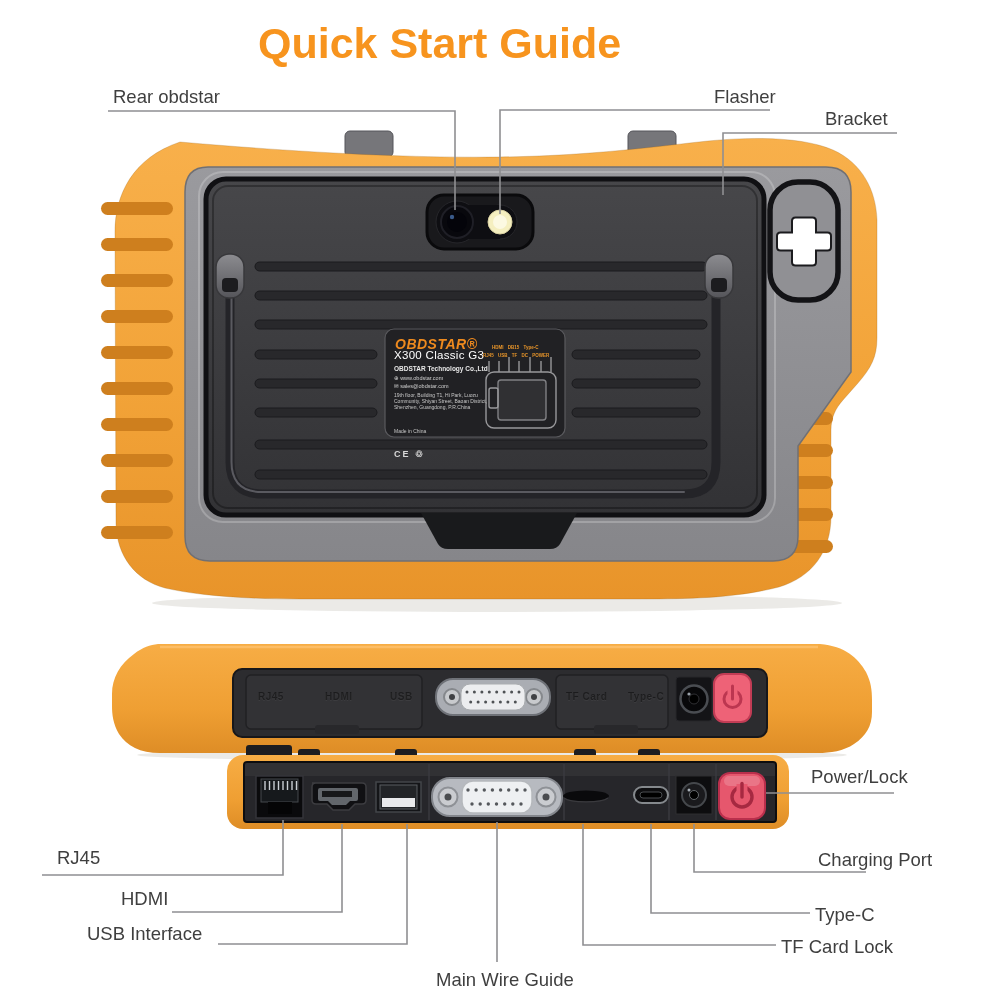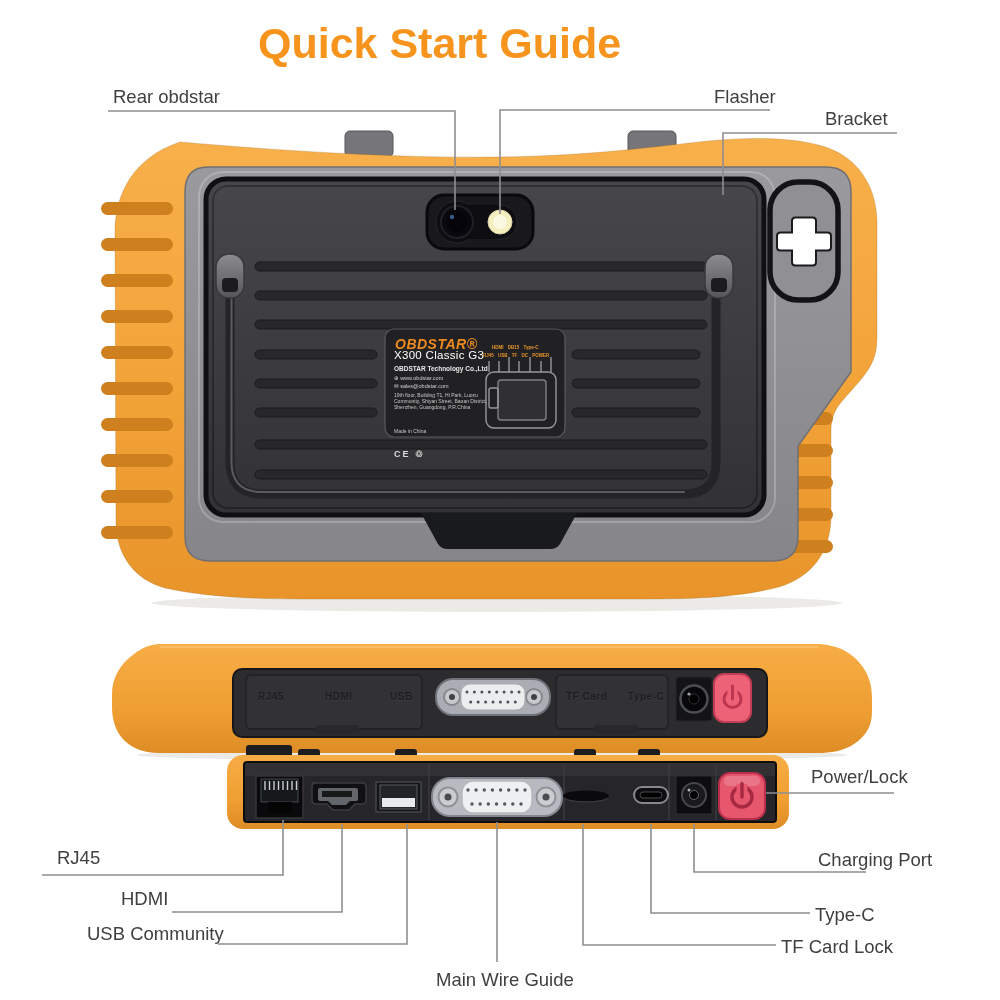--- a/index.html
+++ b/index.html
@@ -329,21 +329,21 @@
 </svg>
 
 <div class="abs title" style="left:258px;top:19px;">Quick Start Guide</div>
 
 <div class="abs callout" style="left:113px;top:86px;">Rear obdstar</div>
 <div class="abs callout" style="left:714px;top:86px;">Flasher</div>
 <div class="abs callout" style="left:825px;top:108px;">Bracket</div>
 
 <div class="abs callout" style="left:57px;top:847px;">RJ45</div>
 <div class="abs callout" style="left:121px;top:888px;">HDMI</div>
-<div class="abs callout" style="left:87px;top:923px;">USB Community</div>
+<div class="abs callout" style="left:87px;top:923px;">USB Interface</div>
 <div class="abs callout" style="left:436px;top:969px;">Main Wire Guide</div>
 <div class="abs callout" style="left:800px;top:766px;margin-left:11px;">Power/Lock</div>
 <div class="abs callout" style="left:818px;top:849px;">Charging Port</div>
 <div class="abs callout" style="left:815px;top:904px;">Type-C</div>
 <div class="abs callout" style="left:781px;top:936px;">TF Card Lock</div>
 
 <div class="abs lp-brand" style="left:395px;top:336px;">OBDSTAR®</div>
 <div class="abs lp-model" style="left:394px;top:349px;">X300 Classic G3</div>
 <div class="abs lp-company" style="left:394px;top:365px;">OBDSTAR Technology Co.,Ltd</div>
 <div class="abs lp-row" style="left:394px;top:375px;"><span>⊕</span> <span>www.obdstar.com</span></div>

